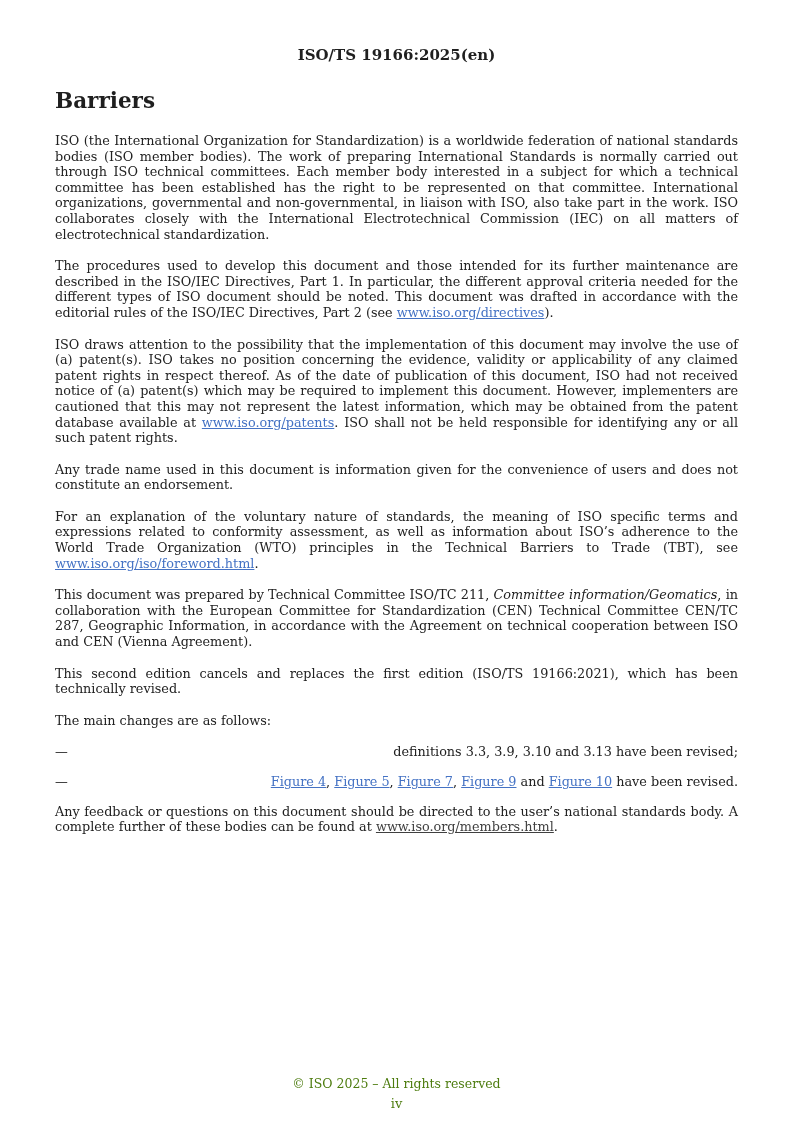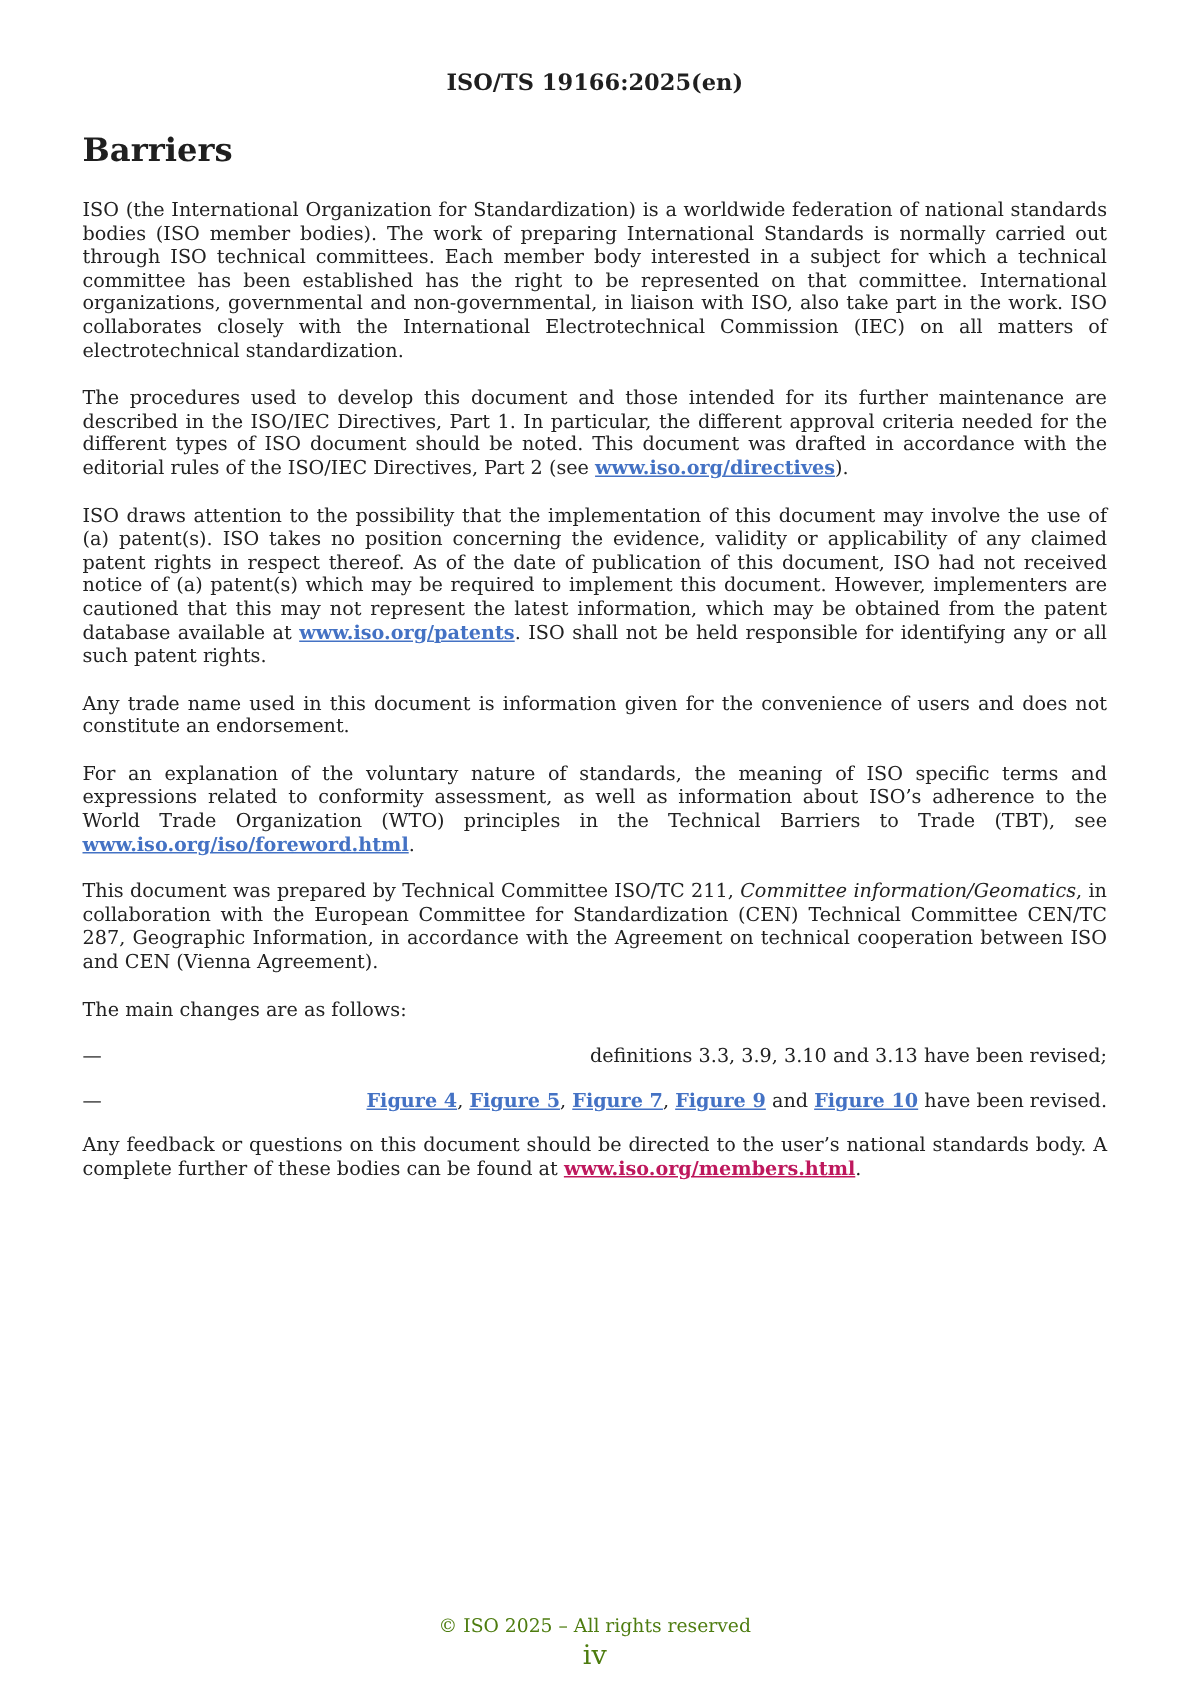--- a/index.html
+++ b/index.html
@@ -47,61 +47,61 @@
     flex: 0 0 30px;
   }
   .doc-body .li-text {
     flex: 1 1 auto;
     text-align: right;
   }
   .doc-body a {
     color: #4472C4;
     text-decoration: underline;
     cursor: pointer;
-    font-weight: bold;
   }
   em { font-style: italic; }
   .doc-footer {
     position: absolute;
     left: 0;
     right: 0;
     bottom: 11px;
     text-align: center;
     font-size: 12.5px;
     line-height: 15px;
     color: #4d7c0f;
   }
-  .page-number { margin-top: 5px; font-size: 18px; }
+  .page-number { margin-top: 5px; font-size: 13px; }
 </style>
 </head>
 <body>
 
 <div class="page">
   <div class="doc-header">ISO/TS 19166:2025(en)</div>
 
   <div class="content">
     <h1 class="section-title">Barriers</h1>
 
     <div class="doc-body">
         <p class="para"><span>ISO (the International Organization for Standardization) is a worldwide federation of national standards bodies (ISO member bodies). The work of preparing International Standards is normally carried out through ISO technical committees. Each member body interested in a subject for which a technical committee has been established has the right to be represented on that committee. International organizations, governmental and non-governmental, in liaison with ISO, also take part in the work. ISO collaborates closely with the International Electrotechnical Commission (IEC) on all matters of electrotechnical standardization.</span></p>
         <p class="para"><span>The procedures used to develop this document and those intended for its further maintenance are described in the ISO/IEC Directives, Part 1. In particular, the different approval criteria needed for the different types of ISO document should be noted. This document was drafted in accordance with the editorial rules of the ISO/IEC Directives, Part 2 (see </span><a href="#" style="color: rgb(68, 114, 196);">www.iso.org/directives</a><span>).</span></p>
         <p class="para"><span>ISO draws attention to the possibility that the implementation of this document may involve the use of (a) patent(s). ISO takes no position concerning the evidence, validity or applicability of any claimed patent rights in respect thereof. As of the date of publication of this document, ISO had not received notice of (a) patent(s) which may be required to implement this document. However, implementers are cautioned that this may not represent the latest information, which may be obtained from the patent database available at </span><a href="#" style="color: rgb(68, 114, 196);">www.iso.org/patents</a><span>. ISO shall not be held responsible for identifying any or all such patent rights.</span></p>
         <p class="para"><span>Any trade name used in this document is information given for the convenience of users and does not constitute an endorsement.</span></p>
         <p class="para"><span>For an explanation of the voluntary nature of standards, the meaning of ISO specific terms and expressions related to conformity assessment, as well as information about ISO’s adherence to the World Trade Organization (WTO) principles in the Technical Barriers to Trade (TBT), see </span><a href="#" style="color: rgb(68, 114, 196);">www.iso.org/iso/foreword.html</a><span>.</span></p>
         <p class="para"><span>This document was prepared by Technical Committee ISO/TC 211, </span><em>Committee information/Geomatics</em><span>, in collaboration with the European Committee for Standardization (CEN) Technical Committee CEN/TC 287, Geographic Information, in accordance with the Agreement on technical cooperation between ISO and CEN (Vienna Agreement).</span></p>
+        <p class="para"><span>This second edition cancels and replaces the first edition (ISO/TS 19166:2021), which has been technically revised.</span></p>
         <p class="para"><span>The main changes are as follows:</span></p>
         <div class="list-item">
           <span class="dash">—</span>
           <span class="li-text"><span>definitions 3.3, 3.9, 3.10 and 3.13 have been revised;</span></span>
         </div>
         <div class="list-item">
           <span class="dash">—</span>
           <span class="li-text"><a href="#" style="color: rgb(68, 114, 196);">Figure 4</a><span>, </span><a href="#" style="color: rgb(68, 114, 196);">Figure 5</a><span>, </span><a href="#" style="color: rgb(68, 114, 196);">Figure 7</a><span>, </span><a href="#" style="color: rgb(68, 114, 196);">Figure 9</a><span> and </span><a href="#" style="color: rgb(68, 114, 196);">Figure 10</a><span> have been revised.</span></span>
         </div>
-        <p class="para"><span>Any feedback or questions on this document should be directed to the user’s national standards body. A complete further of these bodies can be found at </span><a href="#" style="color: #be185d;">www.iso.org/members.html</a><span>.</span></p>
+        <p class="para"><span>Any feedback or questions on this document should be directed to the user’s national standards body. A complete further of these bodies can be found at </span><a href="#" style="color: #404040;">www.iso.org/members.html</a><span>.</span></p>
       </div>
   </div>
 
   <div class="doc-footer">
     <div>© ISO 2025 – All rights reserved</div>
     <div class="page-number">iv</div>
   </div>
 </div>
 
 </body></html>

